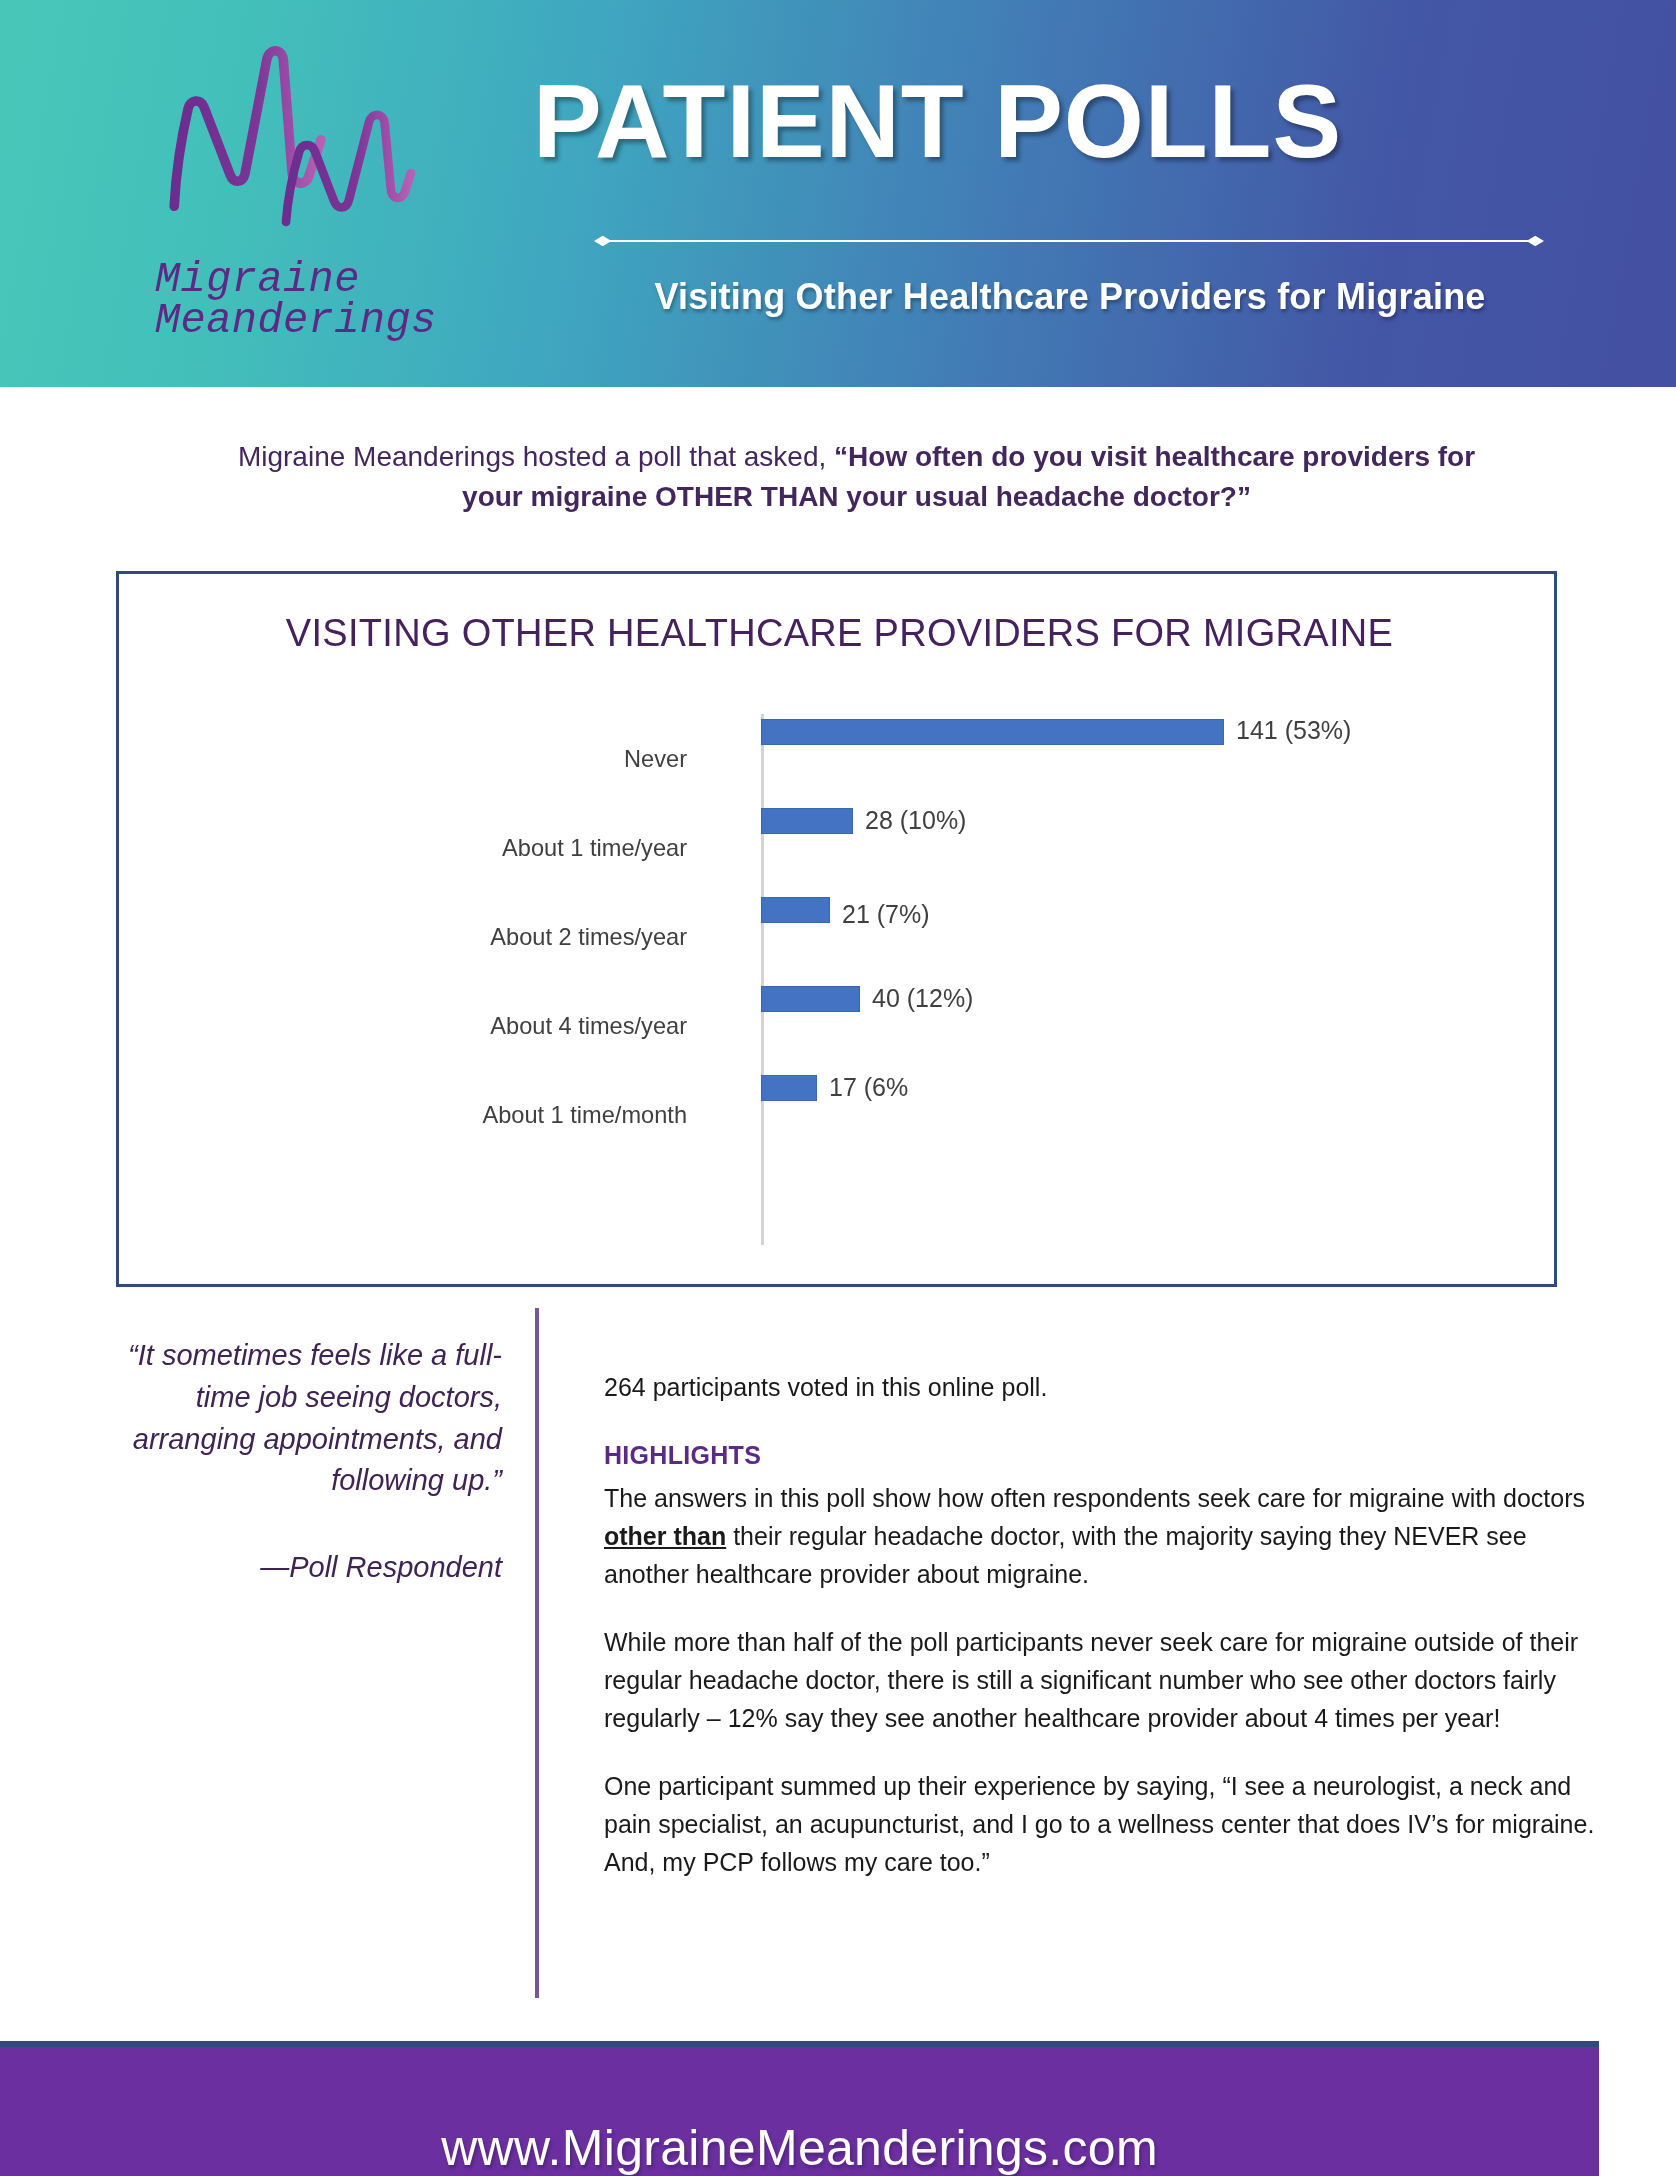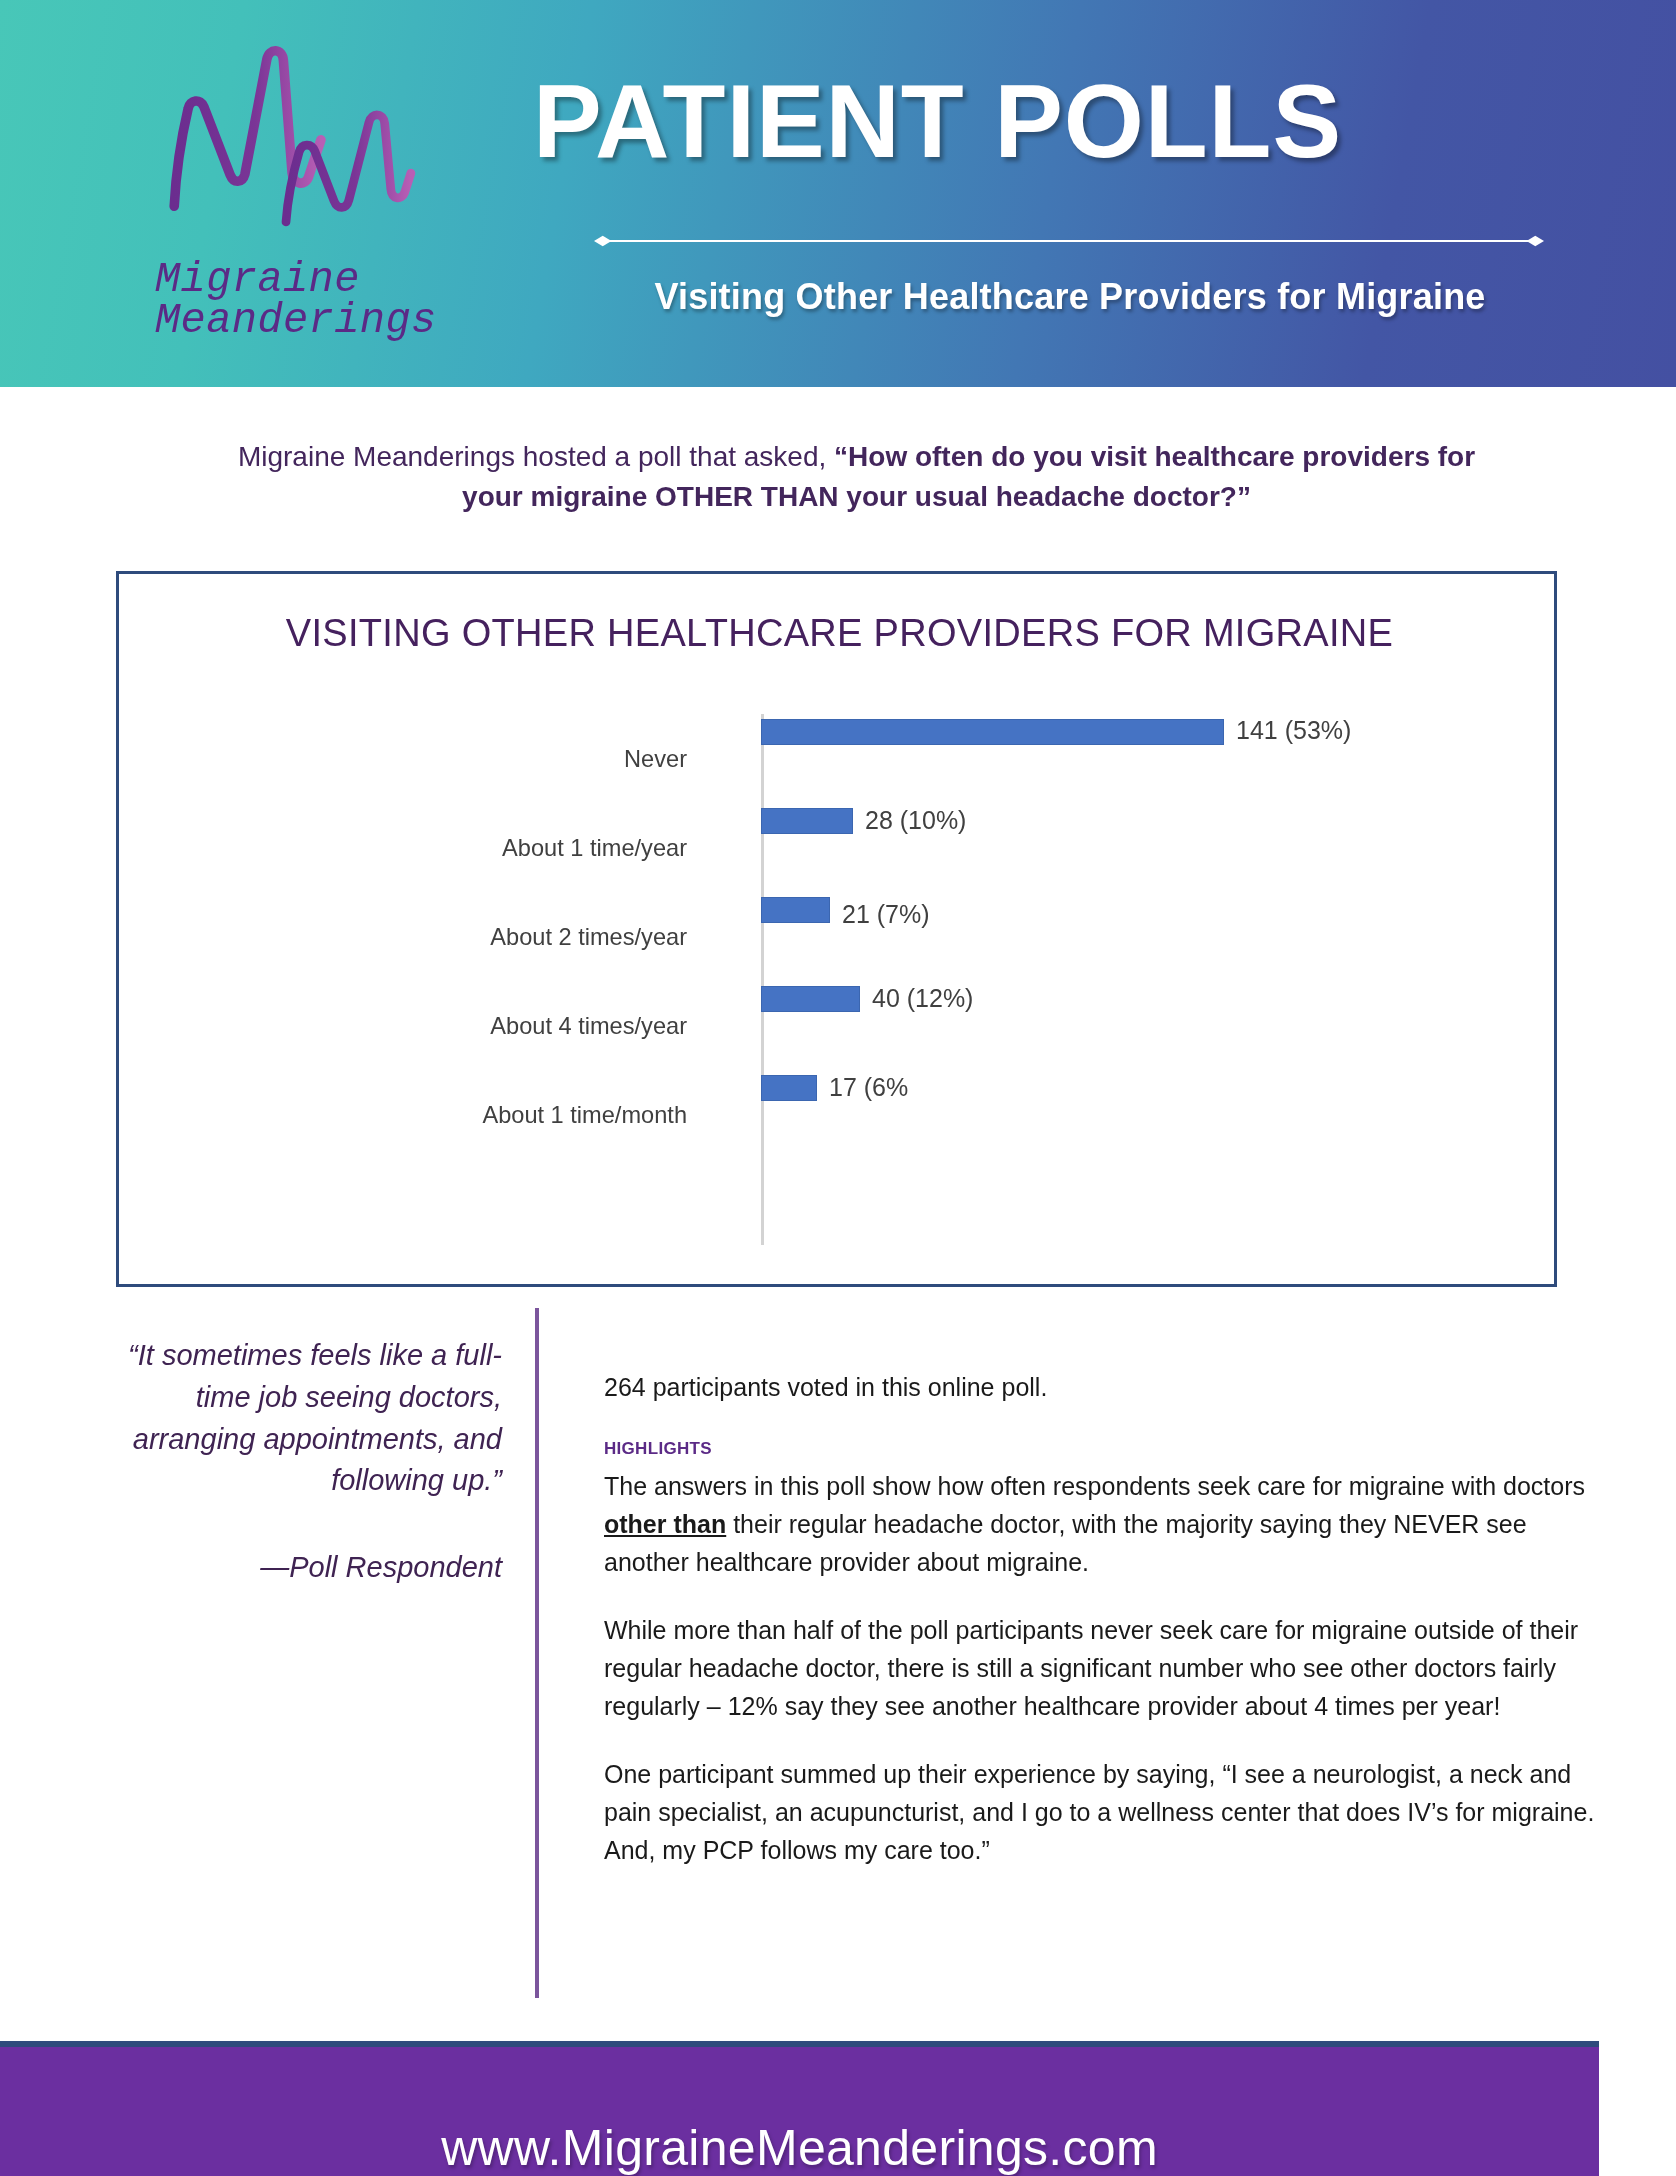--- a/index.html
+++ b/index.html
@@ -127,21 +127,21 @@
     position:absolute; left:604px; top:1332px; width:996px;
     color:#1a1a1a;
     font-size:25px;
     line-height:1.52;
     margin-top:36px;
   }
   .body-col p { margin-bottom:30px; }
   .hl-head {
     color:#5b2a86;
     font-weight:bold;
-    font-size:17px;
+    font-size:25px;
     letter-spacing:0.3px;
     margin-bottom:5.2px;
   }
   .u-bold { font-weight:bold; text-decoration:underline; }
 
   
   .footer {
     position:absolute; left:0; bottom:0; width:1599px; height:136px;
     background:#6b2fa0;
     border-top:6.1px solid #2f4b7c;

